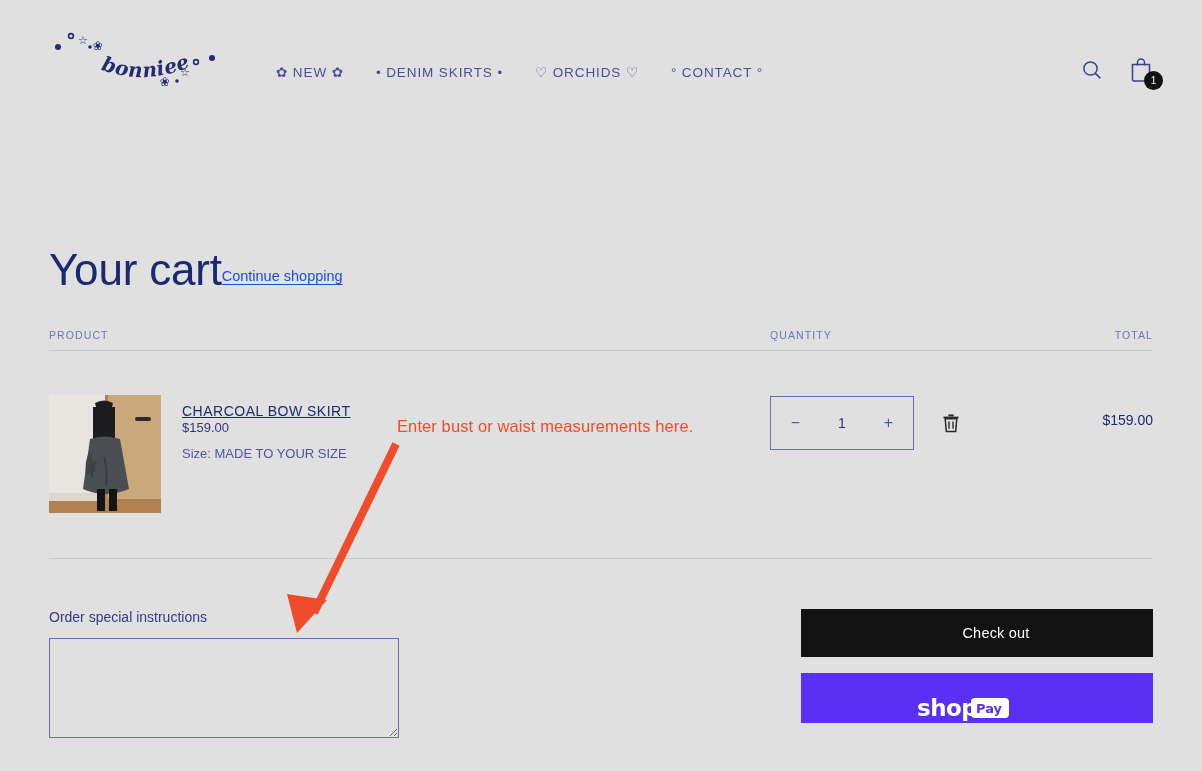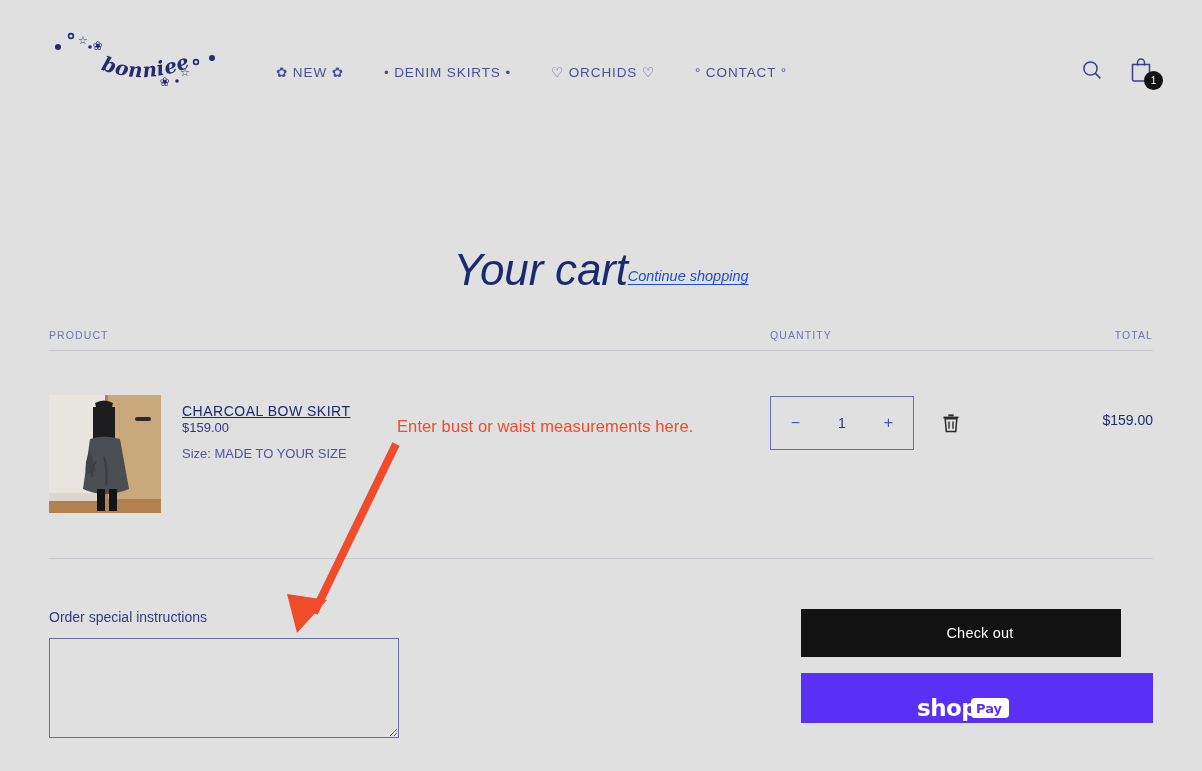--- a/index.html
+++ b/index.html
@@ -34,21 +34,21 @@
     font-weight: 600;
     fill: #262a6e;
     letter-spacing: 0.5px;
   }
 
   .main-nav {
     position: absolute;
     left: 276px; top: 64px;
     display: flex;
     align-items: center;
-    gap: 40px;
+    gap: 32px;
   }
   .nav-item {
     font-size: 13.5px;
     letter-spacing: 0.9px;
     color: #4a4e96;
     text-decoration: none;
     white-space: nowrap;
     cursor: pointer;
     font-weight: 400;
   }
@@ -84,23 +84,22 @@
   }
   .container {
     width: 1104px;
     margin: 0 auto;
     position: relative;
   }
 
   .cart-top {
     display: flex;
     align-items: flex-end;
-    justify-content: center;
+    justify-content: flex-start;
     padding-top: 128px;
-    font-style: italic;
   }
   .cart-title {
     margin: 0;
     font-size: 44px;
     font-weight: 400;
     color: #1b2a70;
     letter-spacing: -0.2px;
     line-height: 1;
   }
   .continue-link {
@@ -243,21 +242,21 @@
     color: #2e3380;
     padding: 8px;
   }
   .checkout-block {
     width: 352px;
     display: flex;
     flex-direction: column;
     gap: 16px;
   }
   .checkout-btn {
-    width: 320px;
+    width: 352px;
     height: 48px;
     background: #121212;
     color: #ffffff;
     border: none;
     font-size: 14.5px;
     cursor: pointer;
     font-family: "Liberation Sans", sans-serif;
     letter-spacing: 0.2px;
     padding-left: 44px;
   }

